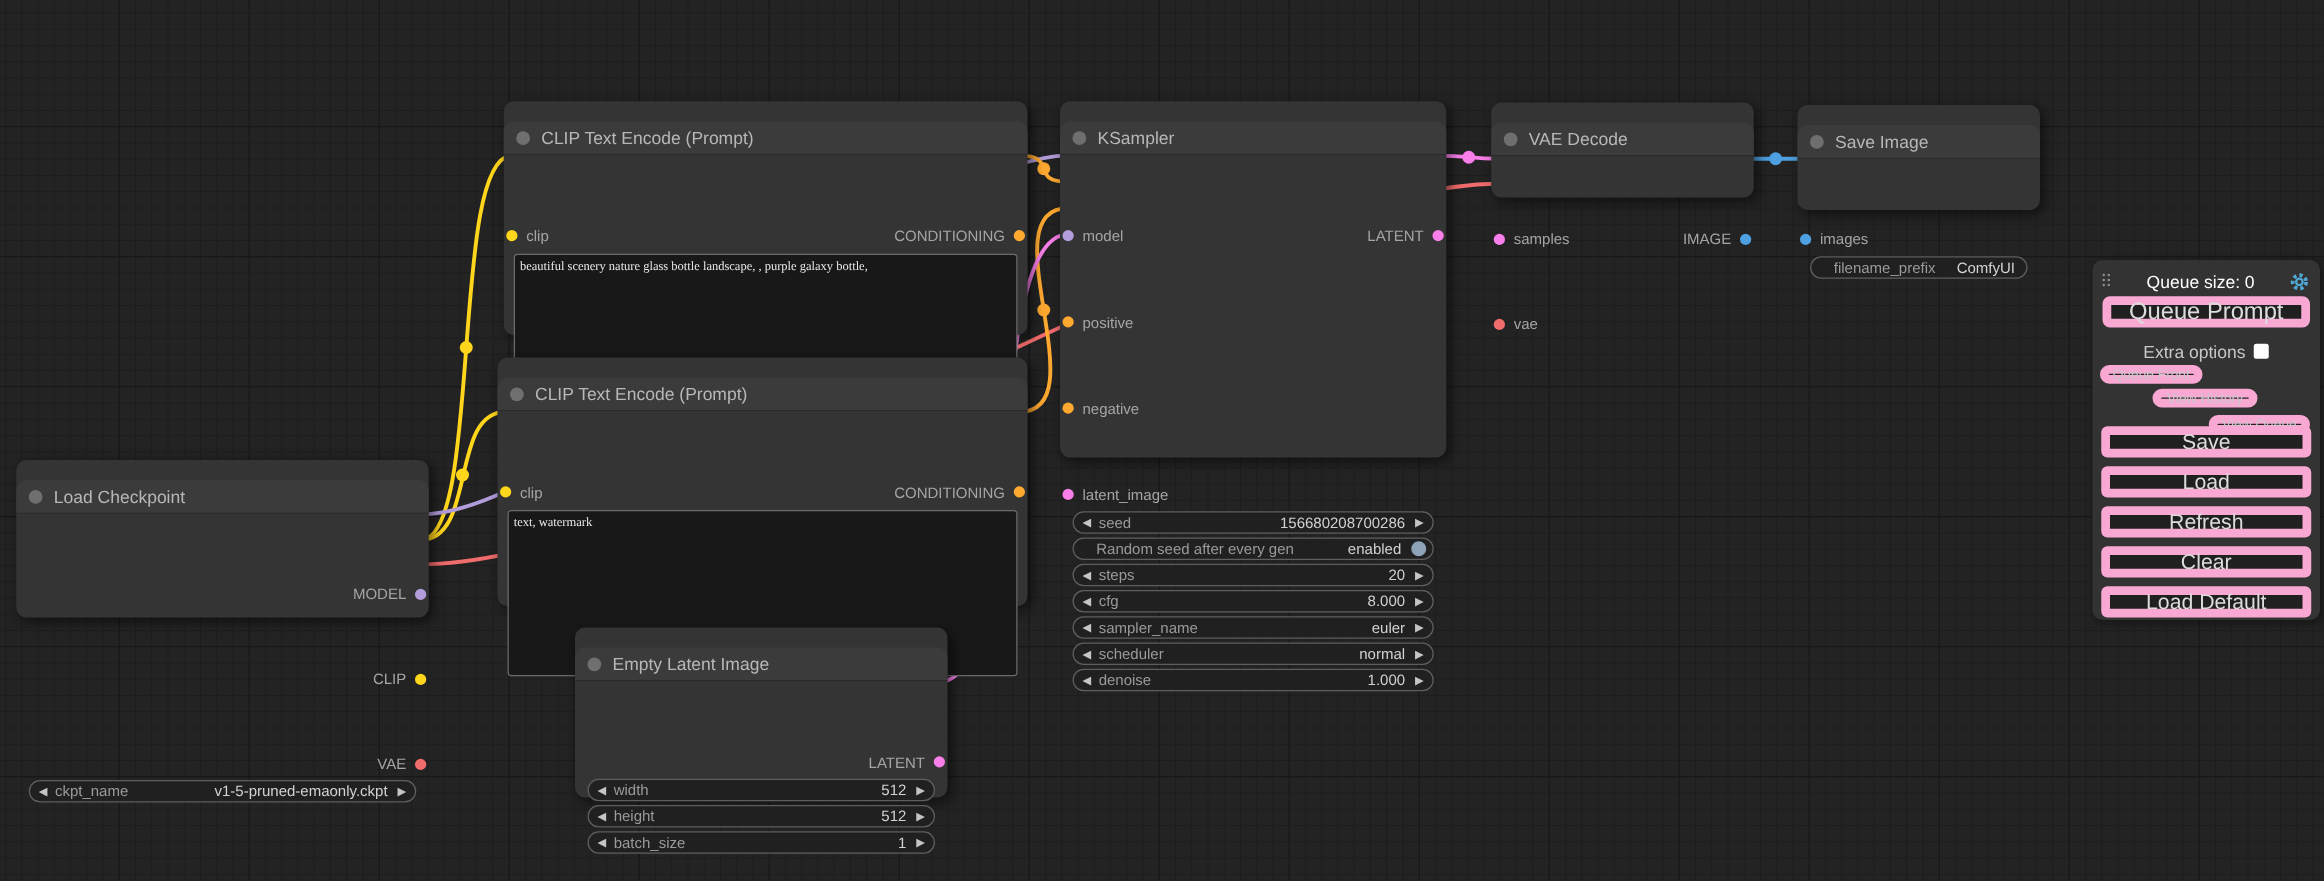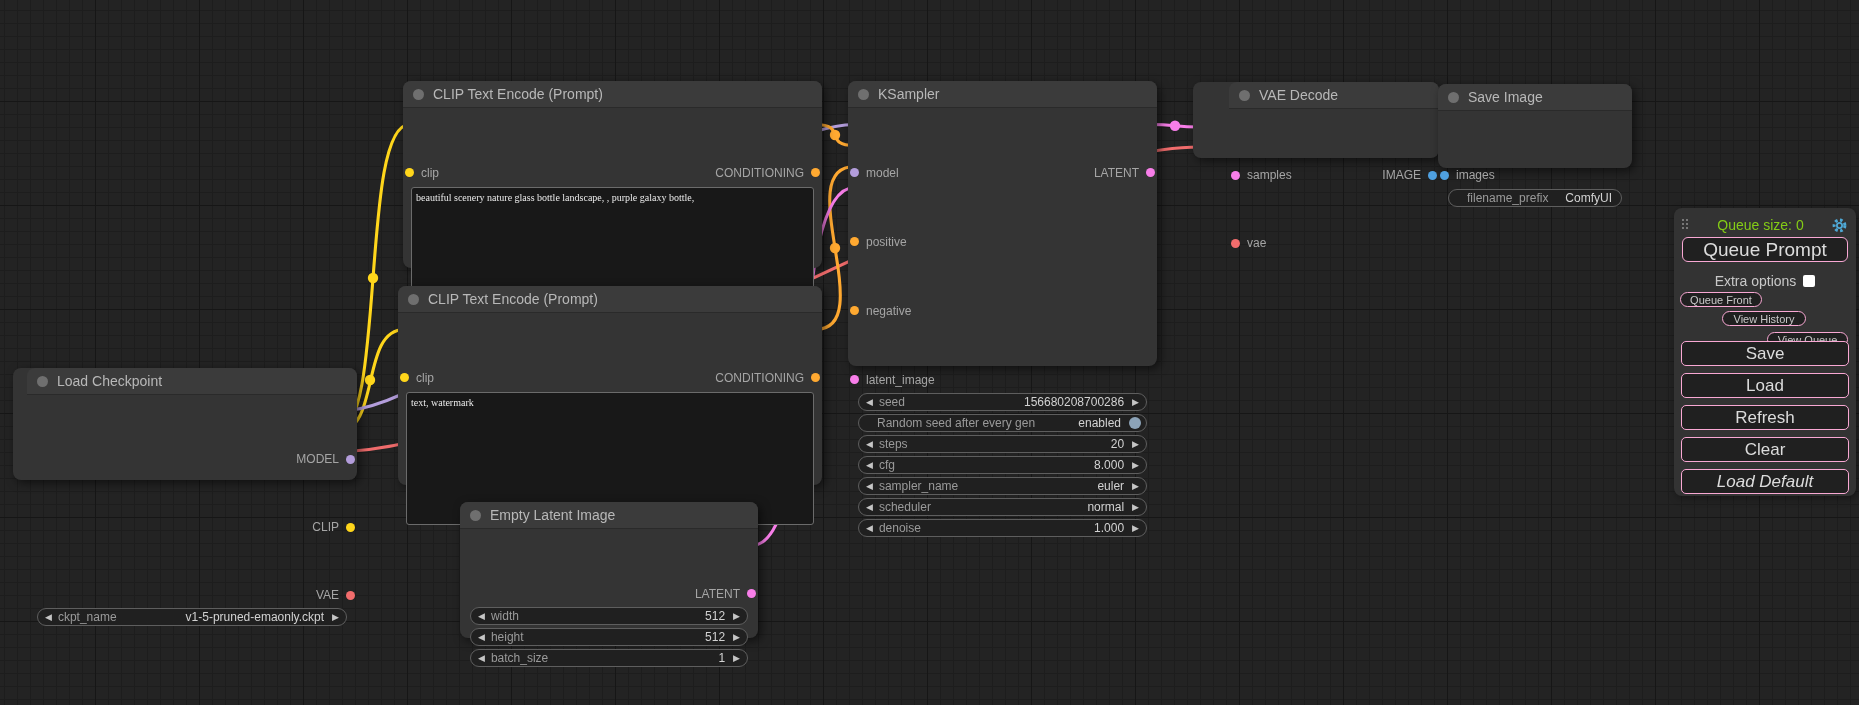--- a/index.html
+++ b/index.html
@@ -12,21 +12,21 @@
       linear-gradient(#1d1d1d 1px, transparent 1px),
       linear-gradient(90deg,#1d1d1d 1px, transparent 1px);
     background-size:104px 104px,104px 104px,13px 13px,13px 13px;
     background-position:-9px -3px;}
   .wires{position:absolute;left:0;top:0;z-index:1;}
   .wires path{fill:none;stroke-width:3.1;stroke-linecap:round;}
   .node{position:absolute;z-index:2;background:#343434;border-radius:8px;
     box-shadow:3px 3px 10px rgba(0,0,0,.55);}
   .ntitle{height:27px;background:#3b3b3b;border-radius:8px 8px 0 0;
     border-bottom:1px solid #2a2a2a;display:flex;align-items:center;
-    padding:0 10px;color:#b8b8b8;font-size:14px;box-sizing:border-box;}
+    padding:0 10px;color:#b8b8b8;font-size:14px;box-sizing:border-box;margin-top:16px;}
   .ndot{width:11px;height:11px;border-radius:50%;background:#6f6f6f;margin-right:9px;flex:0 0 auto;}
   .nbody{padding-top:6px;}
   .nbody.p8{padding-top:8px;}
   .prow{height:21px;display:flex;align-items:center;padding:0 2px;
     color:#a5a5a5;font-size:12px;margin-top:48px;}
   .prow.h20{height:20px;}
   .pd{width:9px;height:9px;border-radius:50%;flex:0 0 auto;}
   .pd.in{margin-right:7px;}
   .pd.out{margin-left:7px;}
   .spacer{flex:1;}
@@ -39,24 +39,24 @@
   .wa{color:#c5c5c5;font-size:9px;line-height:1;flex:0 0 auto;}
   .wl{color:#9a9a9a;margin-left:6px;white-space:nowrap;}
   .wv{margin-left:auto;color:#d2d2d2;margin-right:8px;white-space:nowrap;}
   .wv.end{margin-right:2px;}
   .toggle{width:12px;height:12px;border-radius:50%;background:#8CA3B8;flex:0 0 auto;margin-right:-2px;}
   
   .menu{position:absolute;z-index:3;left:1674px;top:208px;width:182px;height:288px;
     background:#333333;border-radius:8px;box-shadow:2px 2px 8px rgba(0,0,0,.4);}
   .mhead{position:absolute;left:0;top:4px;width:100%;height:26px;display:flex;
     align-items:center;justify-content:space-between;padding:0 8px;box-sizing:border-box;}
-  .qsize{color:#84cc16;font-size:14px;}
+  .qsize{color:#ffffff;font-size:14px;}
   .dots{display:grid;grid-template-columns:repeat(2,4px);grid-auto-rows:4px;}
   .dots i{width:2px;height:2px;border-radius:50%;background:#8f8f8f;}
-  .btn{position:absolute;box-sizing:border-box;background:#202020;border:1px solid #f9a8d4;
+  .btn{position:absolute;box-sizing:border-box;background:#202020;border:7px solid #f9a8d4;
     color:#dcdcdc;display:flex;align-items:center;justify-content:center;cursor:default;}
   .btn.qp{left:8px;top:29px;width:166px;height:25px;border-radius:6px;font-size:19px;}
   .btn.small{height:15px;border-radius:8px;font-size:11px;color:#c9c9c9;top:84px;}
   .btn.big{left:7px;width:168px;height:25px;border-radius:5px;font-size:17px;}
   .extra{position:absolute;left:0;top:64px;width:100%;height:18px;display:flex;
     align-items:center;justify-content:center;color:#c8c8c8;font-size:14px;}
   .chk{width:12px;height:12px;background:#ffffff;border-radius:2px;margin-left:7px;}
 </style>
 </head>
 <body>
@@ -75,21 +75,21 @@
     <path d="M1396.5 127 C1420.5 127,1420.5 127,1444.5 127" stroke="#4FA0E0"></path>
     <circle cx="373" cy="278" r="5.2" fill="#FFD61B"></circle>
     <circle cx="370" cy="380" r="5.2" fill="#FFD61B"></circle>
     <circle cx="835" cy="135" r="5.2" fill="#FFA931"></circle>
     <circle cx="835" cy="248" r="5.2" fill="#FFA931"></circle>
     <circle cx="803" cy="366" r="5.2" fill="#F87EE9"></circle>
     <circle cx="1175" cy="125.8" r="5.2" fill="#F87EE9"></circle>
     <circle cx="1420.5" cy="127" r="5.2" fill="#4FA0E0"></circle>
   </svg>
 
-  <div class="node" style="left:13px;top:368px;width:330px;height:112px;padding-left:14px;">
+  <div class="node" style="left:13px;top:368px;width:330px;height:126px;">
     <div class="ntitle">
       <span class="ndot"></span>
       <span>Load Checkpoint</span>
     </div>
     <div class="nbody">
       <div class="prow h20">
           <span class="spacer"></span>
           <span>MODEL</span>
           <span class="pd out" style="background: rgb(179, 157, 219);"></span>
         </div>
@@ -240,21 +240,21 @@
       </div>
       <div class="widget">
         <span class="wa">◀</span>
         <span class="wl">denoise</span>
         <span class="wv">1.000</span>
         <span class="wa">▶</span>
       </div>
     </div>
   </div>
 
-  <div class="node" style="left:1193px;top:82px;width:210px;height:76px;padding-left:36px;">
+  <div class="node" style="left:1193px;top:82px;width:210px;height:76px;">
     <div class="ntitle">
       <span class="ndot"></span>
       <span>VAE Decode</span>
     </div>
     <div class="nbody p8">
       <div class="prow h20">
         <span class="pd in" style="background: rgb(248, 126, 233);"></span>
         <span>samples</span>
         <span class="spacer"></span>
         <span>IMAGE</span>
@@ -305,16 +305,16 @@
       <span>Extra options</span>
       <span class="chk"></span>
     </div>
     <div class="btn small" style="left:6px;width:82px;">Queue Front</div>
     <div class="btn small" style="left:93px;width:81px;margin-top:40px;">View Queue</div>
     <div class="btn small" style="left:48px;top:103px;width:84px;">View History</div>
     <div class="btn big" style="top:133px;">Save</div>
     <div class="btn big" style="top:165px;">Load</div>
     <div class="btn big" style="top:197px;">Refresh</div>
     <div class="btn big" style="top:229px;">Clear</div>
-    <div class="btn big" style="top:261px;font-style:italic;">Load Default</div>
+    <div class="btn big" style="top:261px;">Load Default</div>
   </div>
 
 </div>
 
 </body></html>

